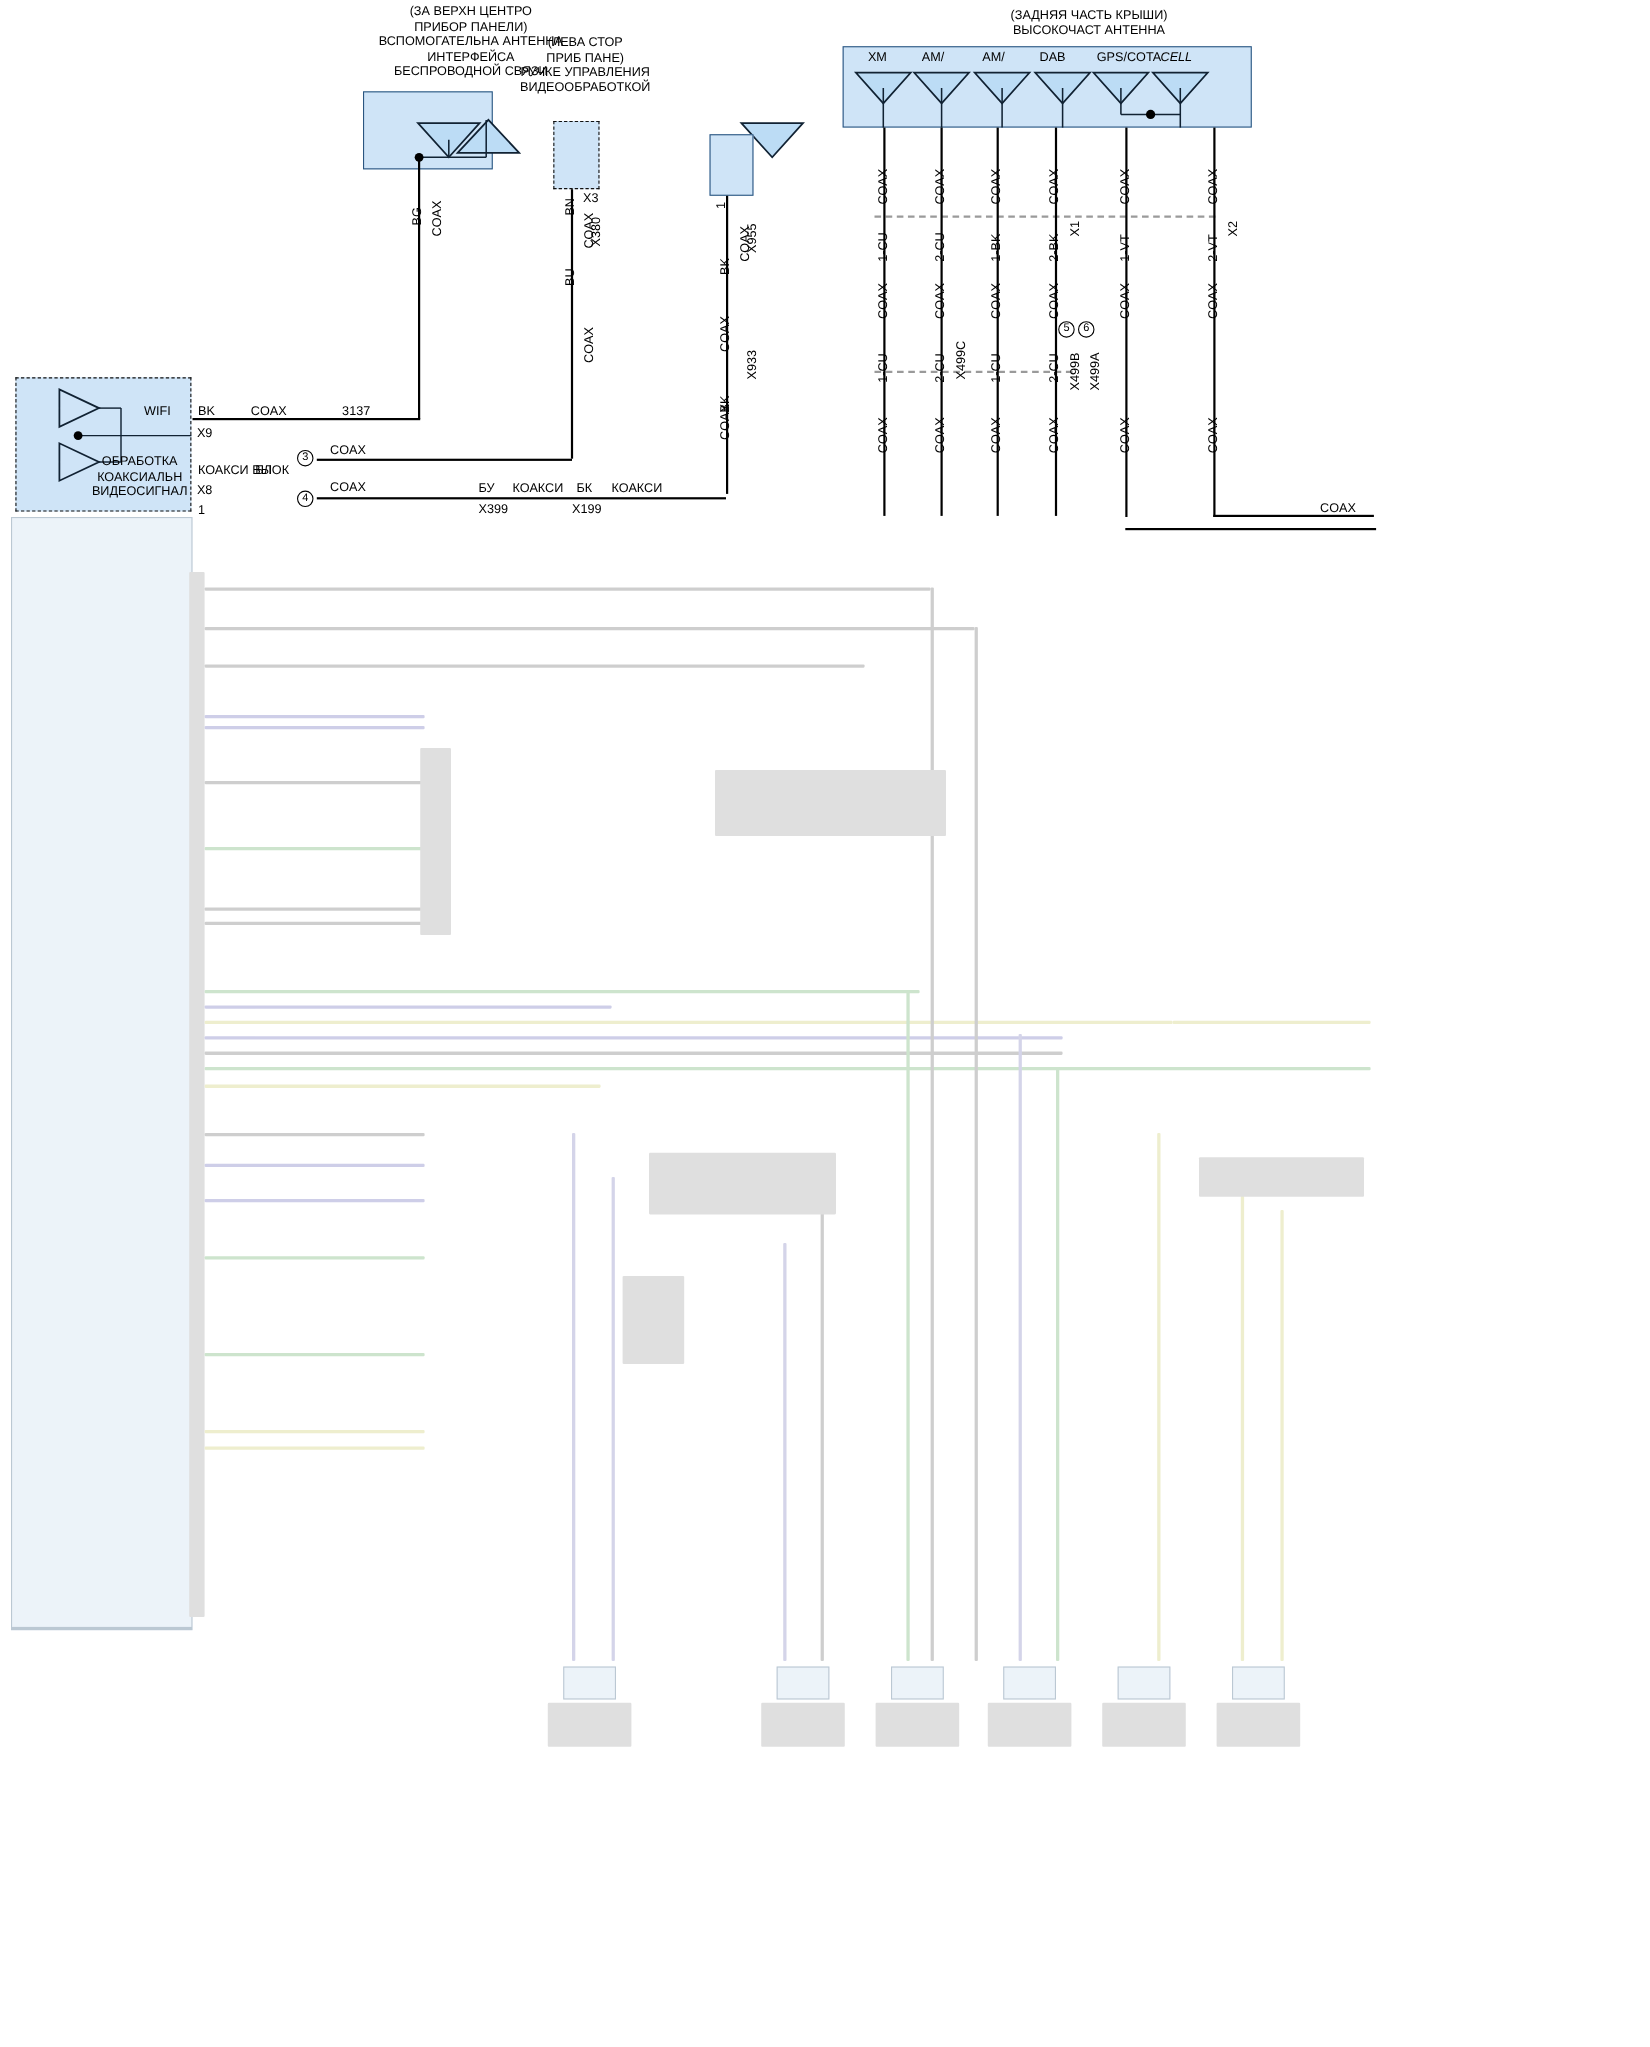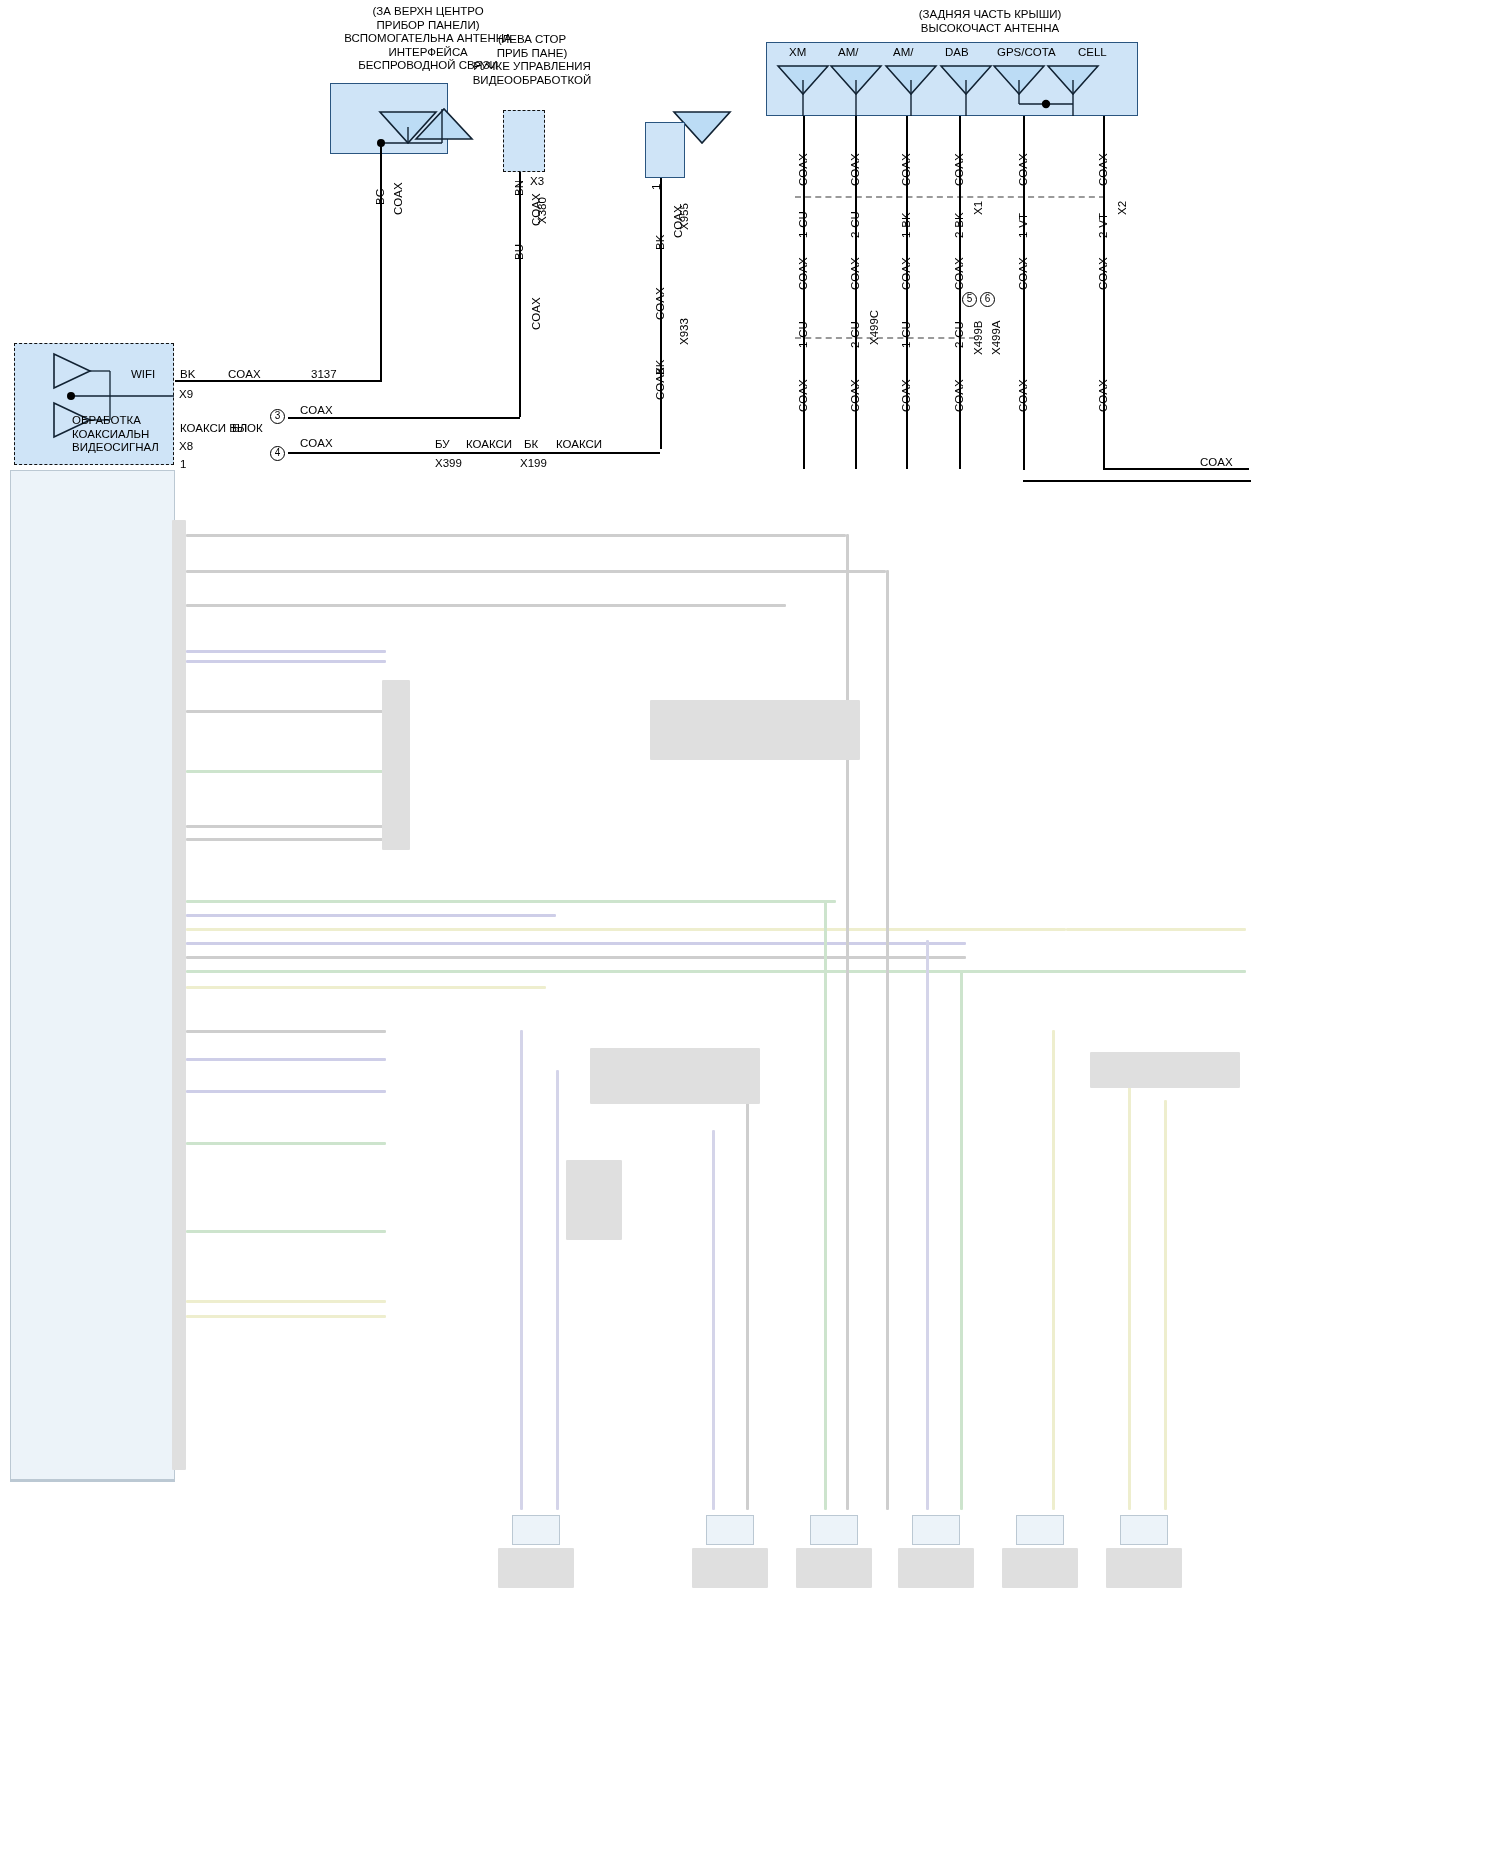--- a/index.html
+++ b/index.html
@@ -98,21 +98,21 @@
       <line x1="253" y1="62" x2="307" y2="62" stroke-width="1.4"></line>
     </g>
     <circle cx="280" cy="62" r="4.2" fill="#000" stroke="none"></circle>
   </svg>
 
   <div class="hlabel" style="left:789px;top:46px;">XM</div>
   <div class="hlabel" style="left:838px;top:46px;">AM/</div>
   <div class="hlabel" style="left:893px;top:46px;">AM/</div>
   <div class="hlabel" style="left:945px;top:46px;">DAB</div>
   <div class="hlabel" style="left:997px;top:46px;">GPS/COTA</div>
-  <div class="hlabel" style="left:1078px;top:46px;">CELL</div>
+  <div class="hlabel" style="left:1055px;top:46px;font-style:italic;">CELL</div>
 
   <div class="dashline" style="left:795px;top:196px;width:310px;"></div>
   <div class="dashline" style="left:795px;top:337px;width:180px;"></div>
 
   <div class="wire wire-v" style="left:803px;top:116px;height:353px;"></div>
   <div class="vlabel" style="left:797px;top:186px;">COAX</div>
   <div class="vlabel" style="left:797px;top:238px;">1-CU</div>
   <div class="vlabel" style="left:797px;top:290px;">COAX</div>
   <div class="vlabel" style="left:797px;top:348px;">1-CU</div>
   <div class="vlabel" style="left:797px;top:412px;">COAX</div>
@@ -173,21 +173,21 @@
     <circle cx="57" cy="53" r="4" fill="#000"></circle>
   </svg>
 
   <div class="hlabel" style="left:131px;top:368px;">WIFI</div>
   <div class="hlabel" style="left:180px;top:368px;">BK</div>
   <div class="hlabel" style="left:179px;top:388px;">X9</div>
   <div class="hlabel" style="left:228px;top:368px;">COAX</div>
   <div class="hlabel" style="left:311px;top:368px;">3137</div>
   <div class="wire wire-h" style="left:175px;top:380px;width:207px;"></div>
 
-  <div class="lbl lbl-l" style="left:72px;top:414px;width:110px;text-align:left;">ОБРАБОТКА
+  <div class="lbl lbl-l" style="left:72px;top:414px;width:110px;text-align:center;">ОБРАБОТКА
 КОАКСИАЛЬН
 ВИДЕОСИГНАЛ</div>
 
   <div class="hlabel" style="left:180px;top:422px;">КОАКСИ ВЫ</div>
   <div class="hlabel" style="left:232px;top:422px;">БЛОК</div>
   <div class="hlabel" style="left:179px;top:440px;text-align:right;">X8</div>
   <div class="hlabel" style="left:180px;top:458px;">1</div>
 
   <div class="circ" style="left:270px;top:409px;">3</div>
   <div class="circ" style="left:270px;top:446px;">4</div>

